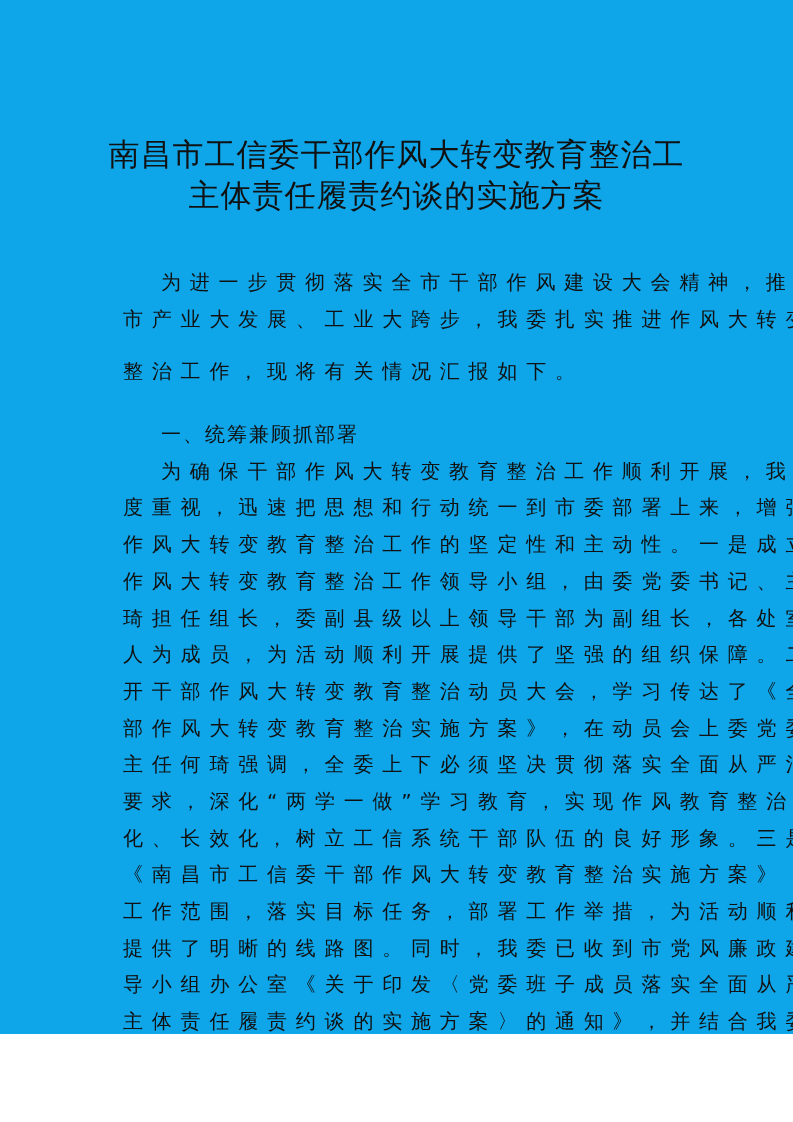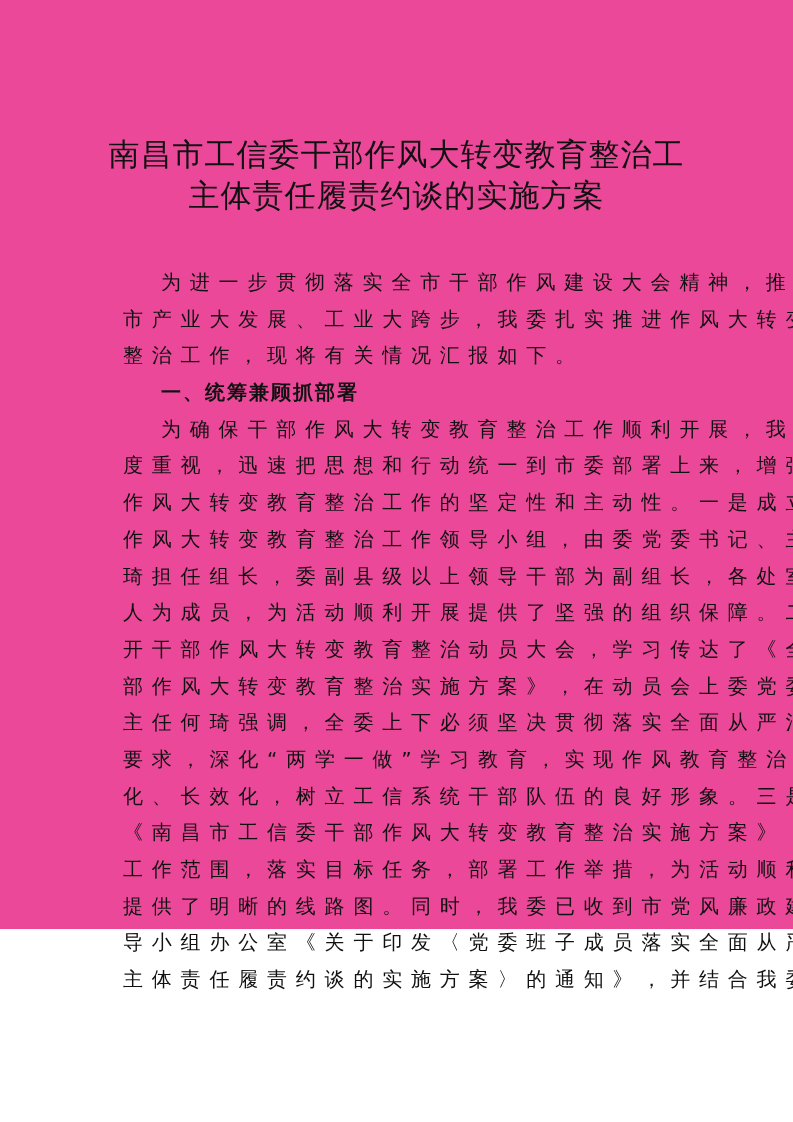--- a/index.html
+++ b/index.html
@@ -1,29 +1,29 @@
 <!DOCTYPE html>
 <html><head>
   <meta charset="utf-8">
   <style>
     html, body { margin: 0; padding: 0; background: #ffffff; }
     body { width: 793px; height: 1122px; position: relative; overflow: hidden;
            font-family: "DejaVu Serif", "Liberation Serif", serif; color: #111; }
-    .page { position: absolute; left: 0; top: 0; width: 793px; height: 929px; background: #ec4899; }
+    .page { position: absolute; left: 0; top: 0; width: 793px; height: 1034px; background: #0ea5e9; }
     .title { position: absolute; left: 100px; width: 593px; top: 134px; text-align: center;
              font-size: 31px; line-height: 41px; font-weight: normal; letter-spacing: 1px; margin: 0;
              font-family: "DejaVu Serif", "Liberation Serif", serif; }
     .title span { display: block; white-space: nowrap; }
     .body { position: absolute; left: 123px; top: 264px; width: 548px; }
     .line { display: block; height: 36.7px; line-height: 36.7px; font-size: 20px;
             white-space: nowrap; letter-spacing: 8.8px; text-align: justify; text-align-last: justify;
             font-family: "DejaVu Sans", "Liberation Sans", sans-serif; }
-    .line.last { text-align-last: left; }
+    .line.last { text-align-last: left; margin-top: 16px; }
     .line.indent { padding-left: 38px; }
-    .heading { font-weight: bold; letter-spacing: 2px; text-align-last: left; }
+    .heading { font-weight: normal; letter-spacing: 2px; text-align-last: left; margin-top: 26px; }
   </style>
 </head>
 <body>
 
 <div class="page">
   <h1 class="title">
     <span>南昌市工信委干部作风大转变教育整治工</span>
     <span>主体责任履责约谈的实施方案</span>
   </h1>
 

